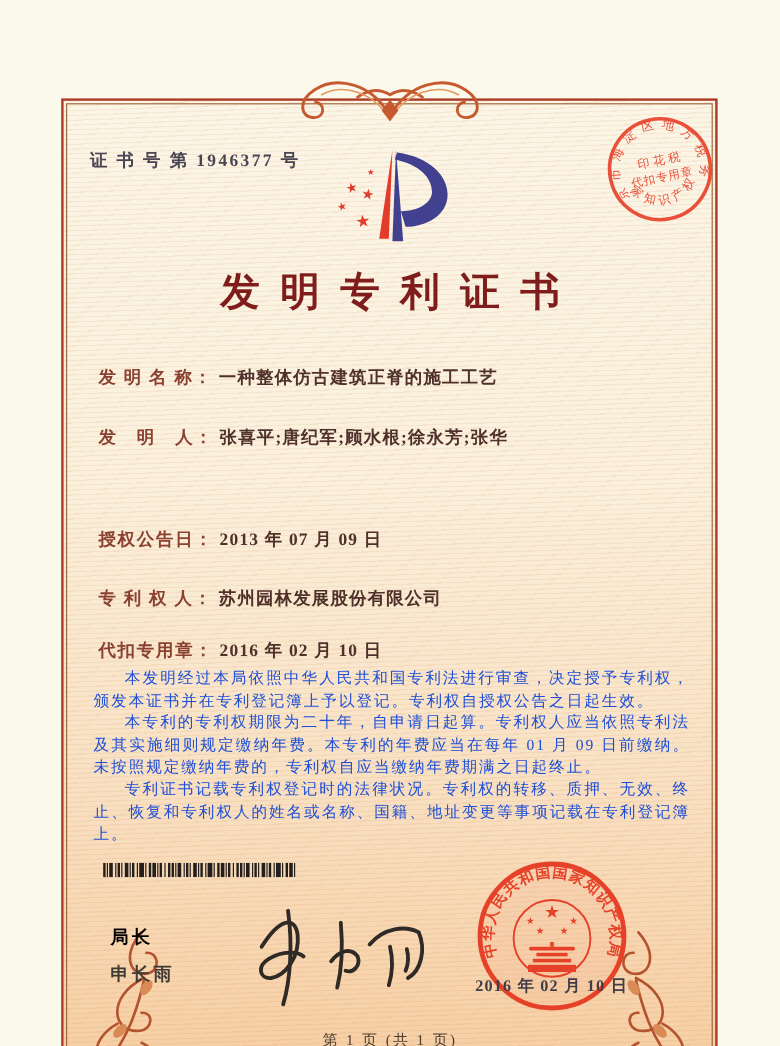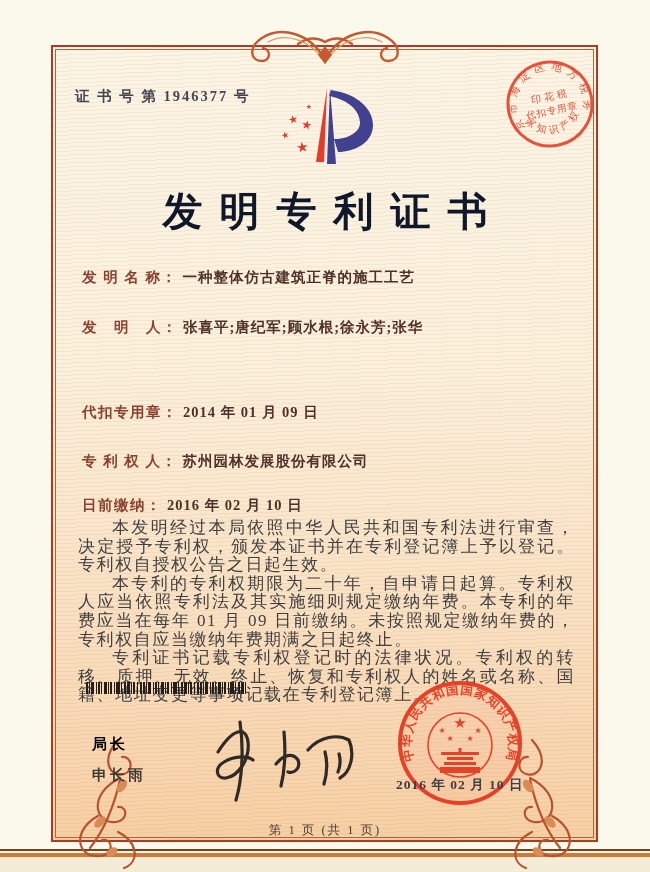--- a/index.html
+++ b/index.html
@@ -1,21 +1,21 @@
 <!DOCTYPE html>
 <html><head>
 <meta charset="utf-8">
 <style>
   html,body{margin:0;padding:0;}
   body{
     width:650px;height:872px;position:relative;overflow:hidden;
     background:#fbf8ec;
     font-family:"Liberation Serif","DejaVu Serif",serif;
   }
-  .page{position:absolute;inset:0;}
+  .page{position:absolute;inset:0;margin-top:37px;}
   
   .frame{
     position:absolute;left:51px;top:45px;width:543px;height:793px;
     border:2px solid #ad3a27;
     background:
       repeating-linear-gradient(178deg, rgba(210,118,58,0.10) 0px, rgba(210,118,58,0.10) 1px, rgba(255,255,255,0) 1px, rgba(255,255,255,0) 4px),
       linear-gradient(180deg,#fbf5e6 0%,#faf0dc 40%,#f8e0c2 72%,#f6cfa4 100%);
   }
   .frame-inner{
     position:absolute;inset:2px;border:1px solid #9e6a40;
@@ -23,30 +23,30 @@
   .ornament{position:absolute;z-index:5;}
   .content{position:absolute;inset:0;z-index:10;}
   .cert-no{
     position:absolute;left:75px;top:87px;font-size:14.5px;color:#4a4552;
     letter-spacing:2px;font-weight:600;
   }
   .logo{position:absolute;left:250px;top:72px;}
   .tax-stamp{position:absolute;left:494px;top:48px;z-index:12;opacity:.93;}
   .title{
     position:absolute;left:0;right:0;top:184px;text-align:center;
-    font-size:40px;font-weight:700;color:#0f172a;letter-spacing:17px;
+    font-size:33px;font-weight:700;color:#7f1d1d;letter-spacing:17px;
     text-indent:17px;margin:0;
   }
   .field{position:absolute;left:82px;right:60px;font-size:14.5px;white-space:nowrap;}
   .field .lbl{color:#8a4130;font-weight:700;letter-spacing:1.5px;}
   .field .val{color:#50302a;font-weight:600;margin-left:5px;letter-spacing:1px;}
   .f0{top:268px;} .f1{top:318px;} .f2{top:361px;} .f3{top:403px;} .f4{top:452px;} .f5{top:496px;}
   .body-text{
-    position:absolute;left:78px;top:519px;width:497px;color:#404040;
-    font-size:17px;line-height:18.6px;letter-spacing:1.6px;text-align:justify;
+    position:absolute;left:78px;top:519px;width:497px;color:#1d4ed8;
+    font-size:13px;line-height:18.6px;letter-spacing:1.6px;text-align:justify;
   }
   .body-text p{margin:0;text-indent:2em;}
   .barcode{position:absolute;left:85px;top:682px;}
   .officer-title{position:absolute;left:92px;top:735px;font-size:15px;color:#000000;font-weight:700;letter-spacing:3px;}
   .officer-name{position:absolute;left:92px;top:766px;font-size:15px;color:#3f3a34;font-weight:700;letter-spacing:3px;}
   .signature{position:absolute;left:188px;top:710px;}
   .seal{position:absolute;left:392px;top:672px;z-index:12;opacity:.95;}
   .seal-date{
     position:absolute;left:396px;top:776px;z-index:13;
     font-size:13.5px;color:#403c48;font-weight:600;letter-spacing:1px;white-space:nowrap;
@@ -149,27 +149,27 @@
 
     <h1 class="title">发明专利证书</h1>
 
     <div class="field f0">
       <span class="lbl">发 明 名 称：</span><span class="val">一种整体仿古建筑正脊的施工工艺</span>
     </div>
     <div class="field f1">
       <span class="lbl">发　明　人：</span><span class="val">张喜平;唐纪军;顾水根;徐永芳;张华</span>
     </div>
     <div class="field f3">
-      <span class="lbl">代扣专用章：</span><span class="val">2014 年 01 月 09 日</span>
+      <span class="lbl">授权公告日：</span><span class="val">2013 年 07 月 09 日</span>
     </div>
     <div class="field f4">
       <span class="lbl">专 利 权 人：</span><span class="val">苏州园林发展股份有限公司</span>
     </div>
     <div class="field f5">
-      <span class="lbl">日前缴纳：</span><span class="val">2016 年 02 月 10 日</span>
+      <span class="lbl">代扣专用章：</span><span class="val">2016 年 02 月 10 日</span>
     </div>
 
     <div class="body-text">
       <p>本发明经过本局依照中华人民共和国专利法进行审查，决定授予专利权，颁发本证书并在专利登记簿上予以登记。专利权自授权公告之日起生效。</p>
       <p>本专利的专利权期限为二十年，自申请日起算。专利权人应当依照专利法及其实施细则规定缴纳年费。本专利的年费应当在每年 01 月 09 日前缴纳。未按照规定缴纳年费的，专利权自应当缴纳年费期满之日起终止。</p>
       <p>专利证书记载专利权登记时的法律状况。专利权的转移、质押、无效、终止、恢复和专利权人的姓名或名称、国籍、地址变更等事项记载在专利登记簿上。</p>
     </div>
 
     <svg class="barcode" width="162" height="12" viewBox="0 0 162 12">
       <line x1="1" y1="6" x2="161" y2="6" stroke="#241f1c" stroke-width="12" stroke-dasharray="2 1 1 1 3 2 1 1 2 1 1 2 3 1 1 1 2 2 1 1 4 1 1 2 2 1 3 1 1 1 2 2 1 2 2 1"></line>

